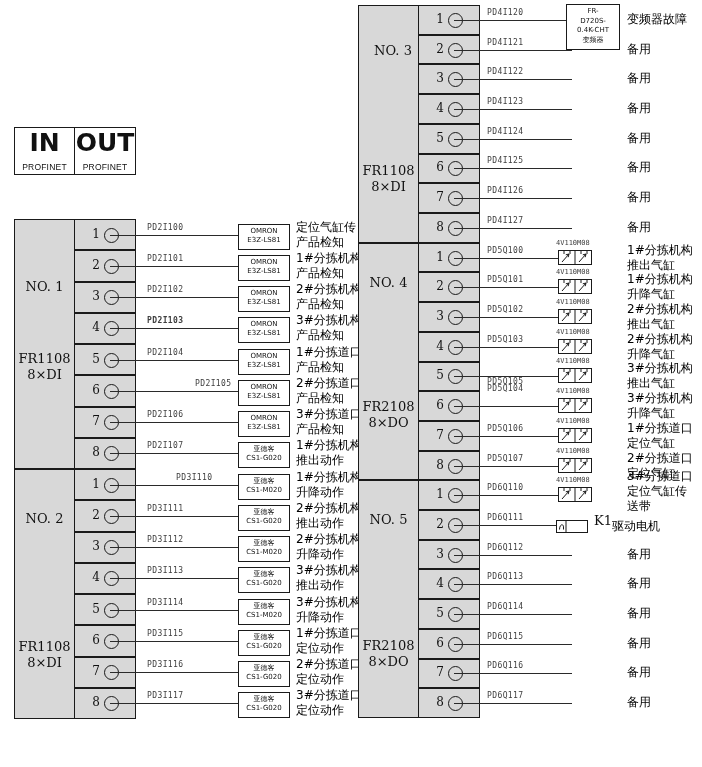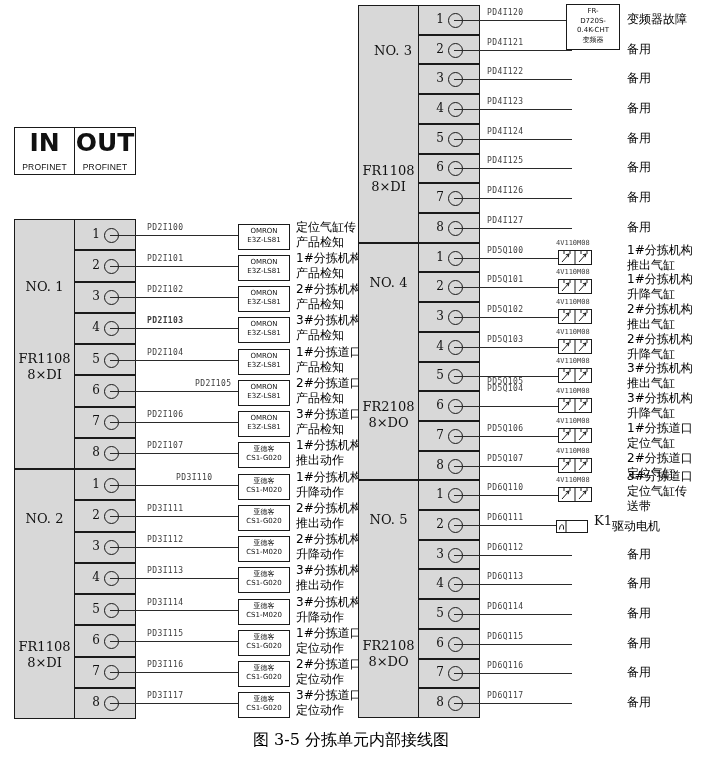--- a/index.html
+++ b/index.html
@@ -577,14 +577,13 @@
       <div class="cell" style="left: 418px; top: 688.33px; width: 62px; height: 29.71px; background: rgb(216, 216, 216);"></div>
       <div class="term-num" style="left: 428px; top: 695.185px; width: 16px; text-align: right;">8</div>
       <div class="circle" style="left: 448px; top: 696.185px;"></div>
       <div class="wire" style="left: 454px; top: 703.185px; width: 118px;"></div>
       <div class="wire-label" style="left: 487px; top: 691.185px;">PD6Q117</div>
       <div class="annot" style="left: 627px; top: 695.185px;">
         <div>备用</div>
       </div>
     </div>
 
-  <div id="caption">图 3-5 分拣单元内部接线图</div>
 </div>
 
 </body></html>

